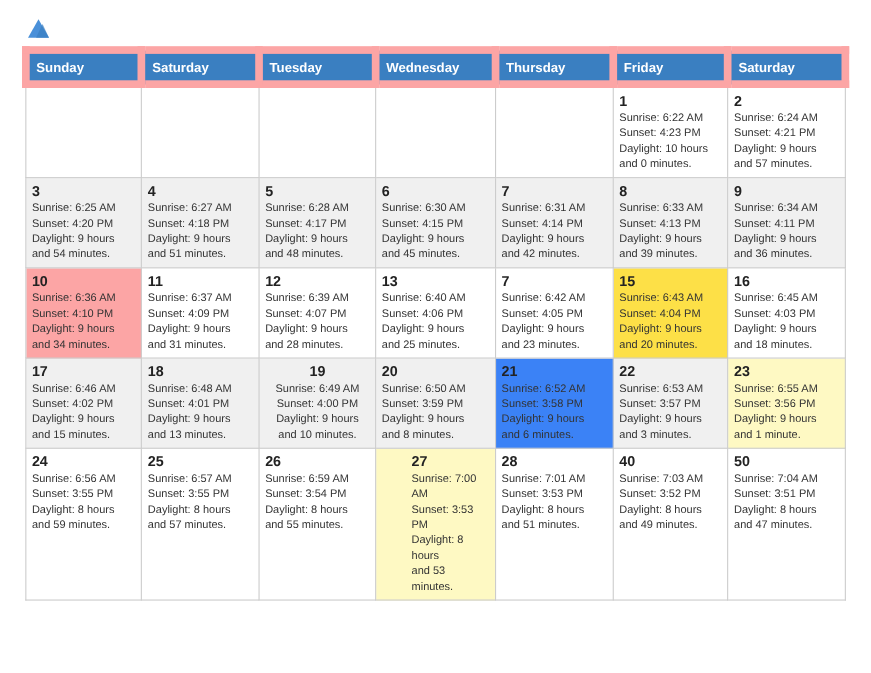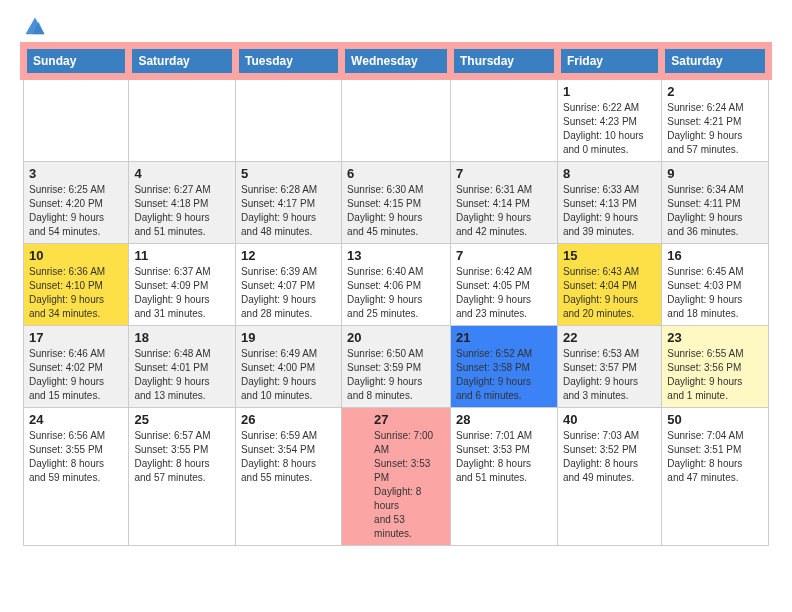--- a/index.html
+++ b/index.html
@@ -180,21 +180,21 @@
           <td style="background: rgb(240, 240, 240);">
             <span class="day-num">8</span>
             <div class="day-info">Sunrise: 6:33 AM<br>Sunset: 4:13 PM<br>Daylight: 9 hours<br>and 39 minutes.</div>
           </td>
           <td style="background: rgb(240, 240, 240);">
             <span class="day-num">9</span>
             <div class="day-info">Sunrise: 6:34 AM<br>Sunset: 4:11 PM<br>Daylight: 9 hours<br>and 36 minutes.</div>
           </td>
         </tr>
         <tr class="row-odd">
-          <td style="background: #fde047;">
+          <td style="background: #fca5a5;">
             <span class="day-num">10</span>
             <div class="day-info">Sunrise: 6:36 AM<br>Sunset: 4:10 PM<br>Daylight: 9 hours<br>and 34 minutes.</div>
           </td>
           <td style="background: rgb(255, 255, 255);">
             <span class="day-num">11</span>
             <div class="day-info">Sunrise: 6:37 AM<br>Sunset: 4:09 PM<br>Daylight: 9 hours<br>and 31 minutes.</div>
           </td>
           <td style="background: rgb(255, 255, 255);">
             <span class="day-num">12</span>
             <div class="day-info">Sunrise: 6:39 AM<br>Sunset: 4:07 PM<br>Daylight: 9 hours<br>and 28 minutes.</div>
@@ -218,21 +218,21 @@
         </tr>
         <tr class="row-even">
           <td style="background: rgb(240, 240, 240);">
             <span class="day-num">17</span>
             <div class="day-info">Sunrise: 6:46 AM<br>Sunset: 4:02 PM<br>Daylight: 9 hours<br>and 15 minutes.</div>
           </td>
           <td style="background: rgb(240, 240, 240);">
             <span class="day-num">18</span>
             <div class="day-info">Sunrise: 6:48 AM<br>Sunset: 4:01 PM<br>Daylight: 9 hours<br>and 13 minutes.</div>
           </td>
-          <td style="background: rgb(240, 240, 240);">
+          <td style="background: rgb(240, 240, 240); text-align: center;">
             <span class="day-num">19</span>
             <div class="day-info">Sunrise: 6:49 AM<br>Sunset: 4:00 PM<br>Daylight: 9 hours<br>and 10 minutes.</div>
           </td>
           <td style="background: rgb(240, 240, 240);">
             <span class="day-num">20</span>
             <div class="day-info">Sunrise: 6:50 AM<br>Sunset: 3:59 PM<br>Daylight: 9 hours<br>and 8 minutes.</div>
           </td>
           <td style="background: #3b82f6;">
             <span class="day-num">21</span>
             <div class="day-info">Sunrise: 6:52 AM<br>Sunset: 3:58 PM<br>Daylight: 9 hours<br>and 6 minutes.</div>
@@ -252,21 +252,21 @@
             <div class="day-info">Sunrise: 6:56 AM<br>Sunset: 3:55 PM<br>Daylight: 8 hours<br>and 59 minutes.</div>
           </td>
           <td style="background: rgb(255, 255, 255);">
             <span class="day-num">25</span>
             <div class="day-info">Sunrise: 6:57 AM<br>Sunset: 3:55 PM<br>Daylight: 8 hours<br>and 57 minutes.</div>
           </td>
           <td style="background: rgb(255, 255, 255);">
             <span class="day-num">26</span>
             <div class="day-info">Sunrise: 6:59 AM<br>Sunset: 3:54 PM<br>Daylight: 8 hours<br>and 55 minutes.</div>
           </td>
-          <td style="background: #fca5a5; padding-left: 32px;">
+          <td style="background: #fef9c3; padding-left: 32px;">
             <span class="day-num">27</span>
             <div class="day-info">Sunrise: 7:00 AM<br>Sunset: 3:53 PM<br>Daylight: 8 hours<br>and 53 minutes.</div>
           </td>
           <td style="background: rgb(255, 255, 255);">
             <span class="day-num">28</span>
             <div class="day-info">Sunrise: 7:01 AM<br>Sunset: 3:53 PM<br>Daylight: 8 hours<br>and 51 minutes.</div>
           </td>
           <td style="background: rgb(255, 255, 255);">
             <span class="day-num">40</span>
             <div class="day-info">Sunrise: 7:03 AM<br>Sunset: 3:52 PM<br>Daylight: 8 hours<br>and 49 minutes.</div>

